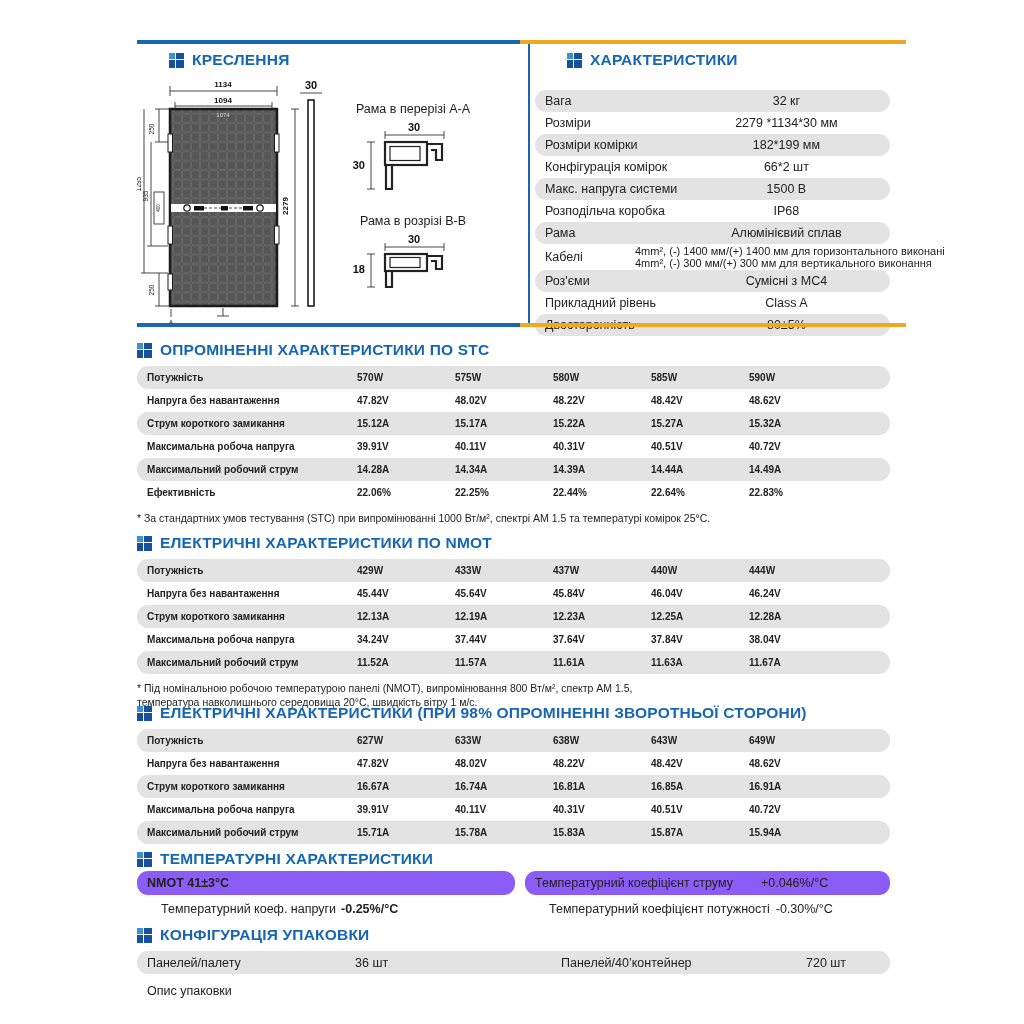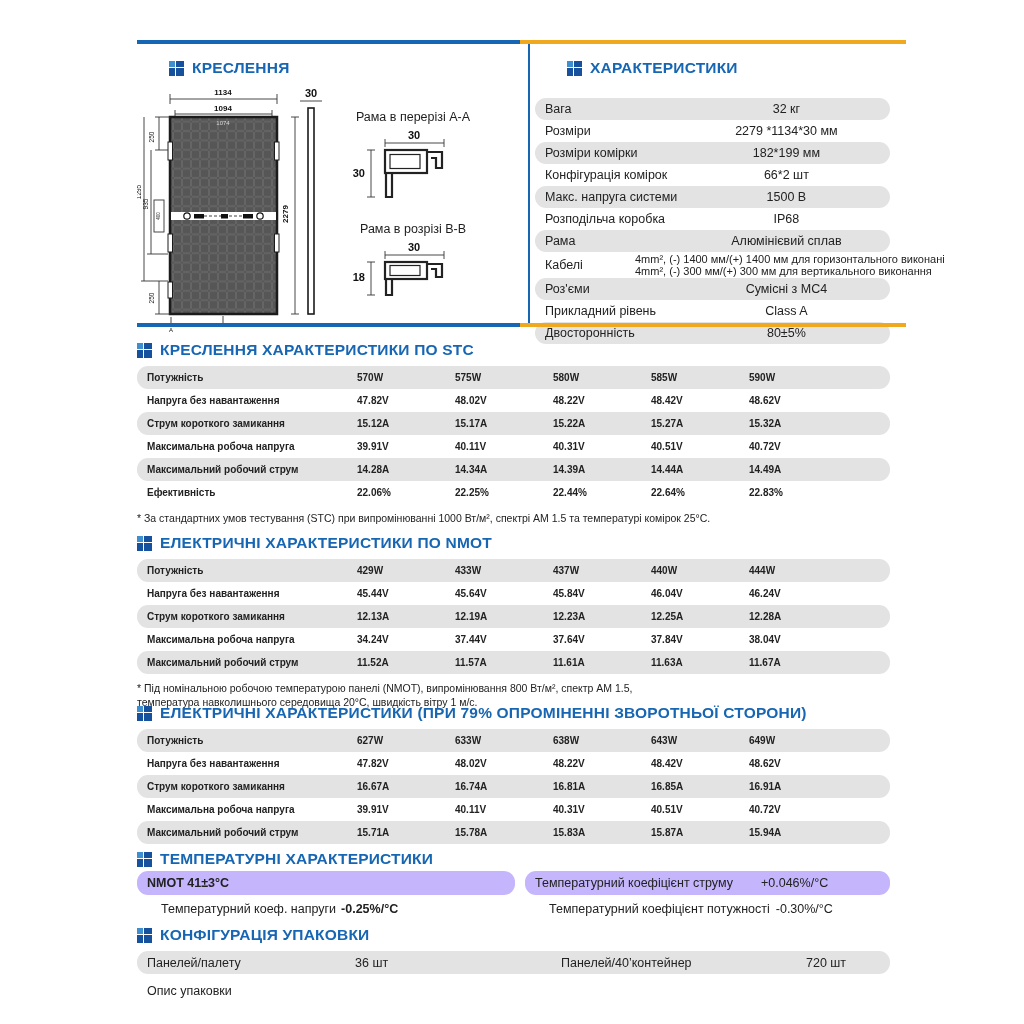--- a/index.html
+++ b/index.html
@@ -10,42 +10,42 @@
   .vdivider{position:absolute;left:528px;top:44px;width:2px;height:279px;background:#1766b3;}
   .sec-head{display:flex;align-items:center;gap:8px;height:20px;}
   .sec-title{color:#1766b3;font-weight:bold;font-size:15.5px;letter-spacing:.2px;white-space:nowrap;}
   .sq-icon{display:grid;grid-template-columns:6px 8px;grid-template-rows:6px 8px;gap:1px;flex:0 0 auto;}
   .sq-icon span{display:block;}
   .sq-icon .s1{background:#3e8fd0;}
   .sq-icon .s2,.sq-icon .s3,.sq-icon .s4{background:#15519c;}
   
   .col-left{position:absolute;left:137px;top:44px;width:368px;height:279px;}
   .col-right{position:absolute;left:535px;top:44px;width:355px;height:331px;}
-  .col-left .sec-head,.col-right .sec-head{margin-top:14px;padding-left:32px;}
+  .col-left .sec-head,.col-right .sec-head{margin-top:6px;padding-left:32px;}
   
   .stable{margin-top:20px;font-size:12.5px;}
   .srow{display:flex;align-items:center;height:22px;}
   .srow:nth-child(odd){background:#e3e3e3;border-radius:11px;}
   .srow .lab{flex:0 0 42%;padding-left:10px;white-space:nowrap;}
   .srow .val{flex:0 0 52%;text-align:center;white-space:nowrap;}
   .srow.cables{height:26px;position:relative;}
   .srow.cables .cval{position:absolute;left:100px;top:1px;width:280px;font-size:11px;line-height:12px;white-space:nowrap;text-align:left;}
   
   .sec{position:absolute;left:137px;width:753px;}
   .etable{margin-top:6px;font-size:10px;font-weight:bold;}
   .erow{display:grid;grid-template-columns:220px 98px 98px 98px 98px auto;align-items:center;height:23px;}
   .erow:nth-child(odd){background:#e3e3e3;border-radius:11px;}
   .erow .lab{padding-left:10px;white-space:nowrap;}
   .fnote{margin-top:7px;font-size:10.5px;color:#222;line-height:14px;}
   
   .trow{display:flex;gap:10px;margin-top:2px;font-size:12.5px;}
   .tcell{display:flex;align-items:center;height:24px;}
   .tcell.left{flex:0 0 368px;padding-left:10px;}
   .tcell.right{flex:1;padding-left:10px;}
-  .tcell.pill{background:#c4b5fd;border-radius:11px;}
+  .tcell.pill{background:#8b5cf6;border-radius:11px;}
   .tcell .tval{font-weight:bold;margin-left:5px;white-space:nowrap;}
   .tcell.right .tval2{margin-left:28px;font-weight:normal;}
   .tcell.right .tval3{margin-left:6px;font-weight:normal;}
   .b{font-weight:bold;}
   
   .prow1{display:flex;align-items:center;height:23px;background:#e3e3e3;border-radius:11px;font-size:12.5px;margin-top:6px;}
   .prow1 .p1{flex:0 0 208px;padding-left:10px;}
   .prow1 .p2{flex:0 0 206px;}
   .prow1 .p3{flex:0 0 245px;}
   .prow1 .p4{flex:1;}
@@ -240,21 +240,21 @@
 </div>
 
 <div class="sec" style="top:340px">
   <div class="sec-head">
     <span class="sq-icon">
         <span class="s1"></span>
         <span class="s2"></span>
         <span class="s3"></span>
         <span class="s4"></span>
       </span>
-    <span class="sec-title">КРЕСЛЕННЯ ХАРАКТЕРИСТИКИ ПО STC</span>
+    <span class="sec-title">ОПРОМІНЕННІ ХАРАКТЕРИСТИКИ ПО STC</span>
   </div>
   <div class="etable">
     <div class="erow">
         <div class="lab">Потужність</div>
         <div>570W</div>
         <div>575W</div>
         <div>580W</div>
         <div>585W</div>
         <div>590W</div>
       </div>
@@ -361,21 +361,21 @@
 </div>
 
 <div class="sec" style="top:703px">
   <div class="sec-head">
     <span class="sq-icon">
         <span class="s1"></span>
         <span class="s2"></span>
         <span class="s3"></span>
         <span class="s4"></span>
       </span>
-    <span class="sec-title">ЕЛЕКТРИЧНІ ХАРАКТЕРИСТИКИ (ПРИ 79% ОПРОМІНЕННІ ЗВОРОТНЬОЇ СТОРОНИ)</span>
+    <span class="sec-title">ЕЛЕКТРИЧНІ ХАРАКТЕРИСТИКИ (ПРИ 98% ОПРОМІНЕННІ ЗВОРОТНЬОЇ СТОРОНИ)</span>
   </div>
   <div class="etable">
     <div class="erow">
         <div class="lab">Потужність</div>
         <div>627W</div>
         <div>633W</div>
         <div>638W</div>
         <div>643W</div>
         <div>649W</div>
       </div>

